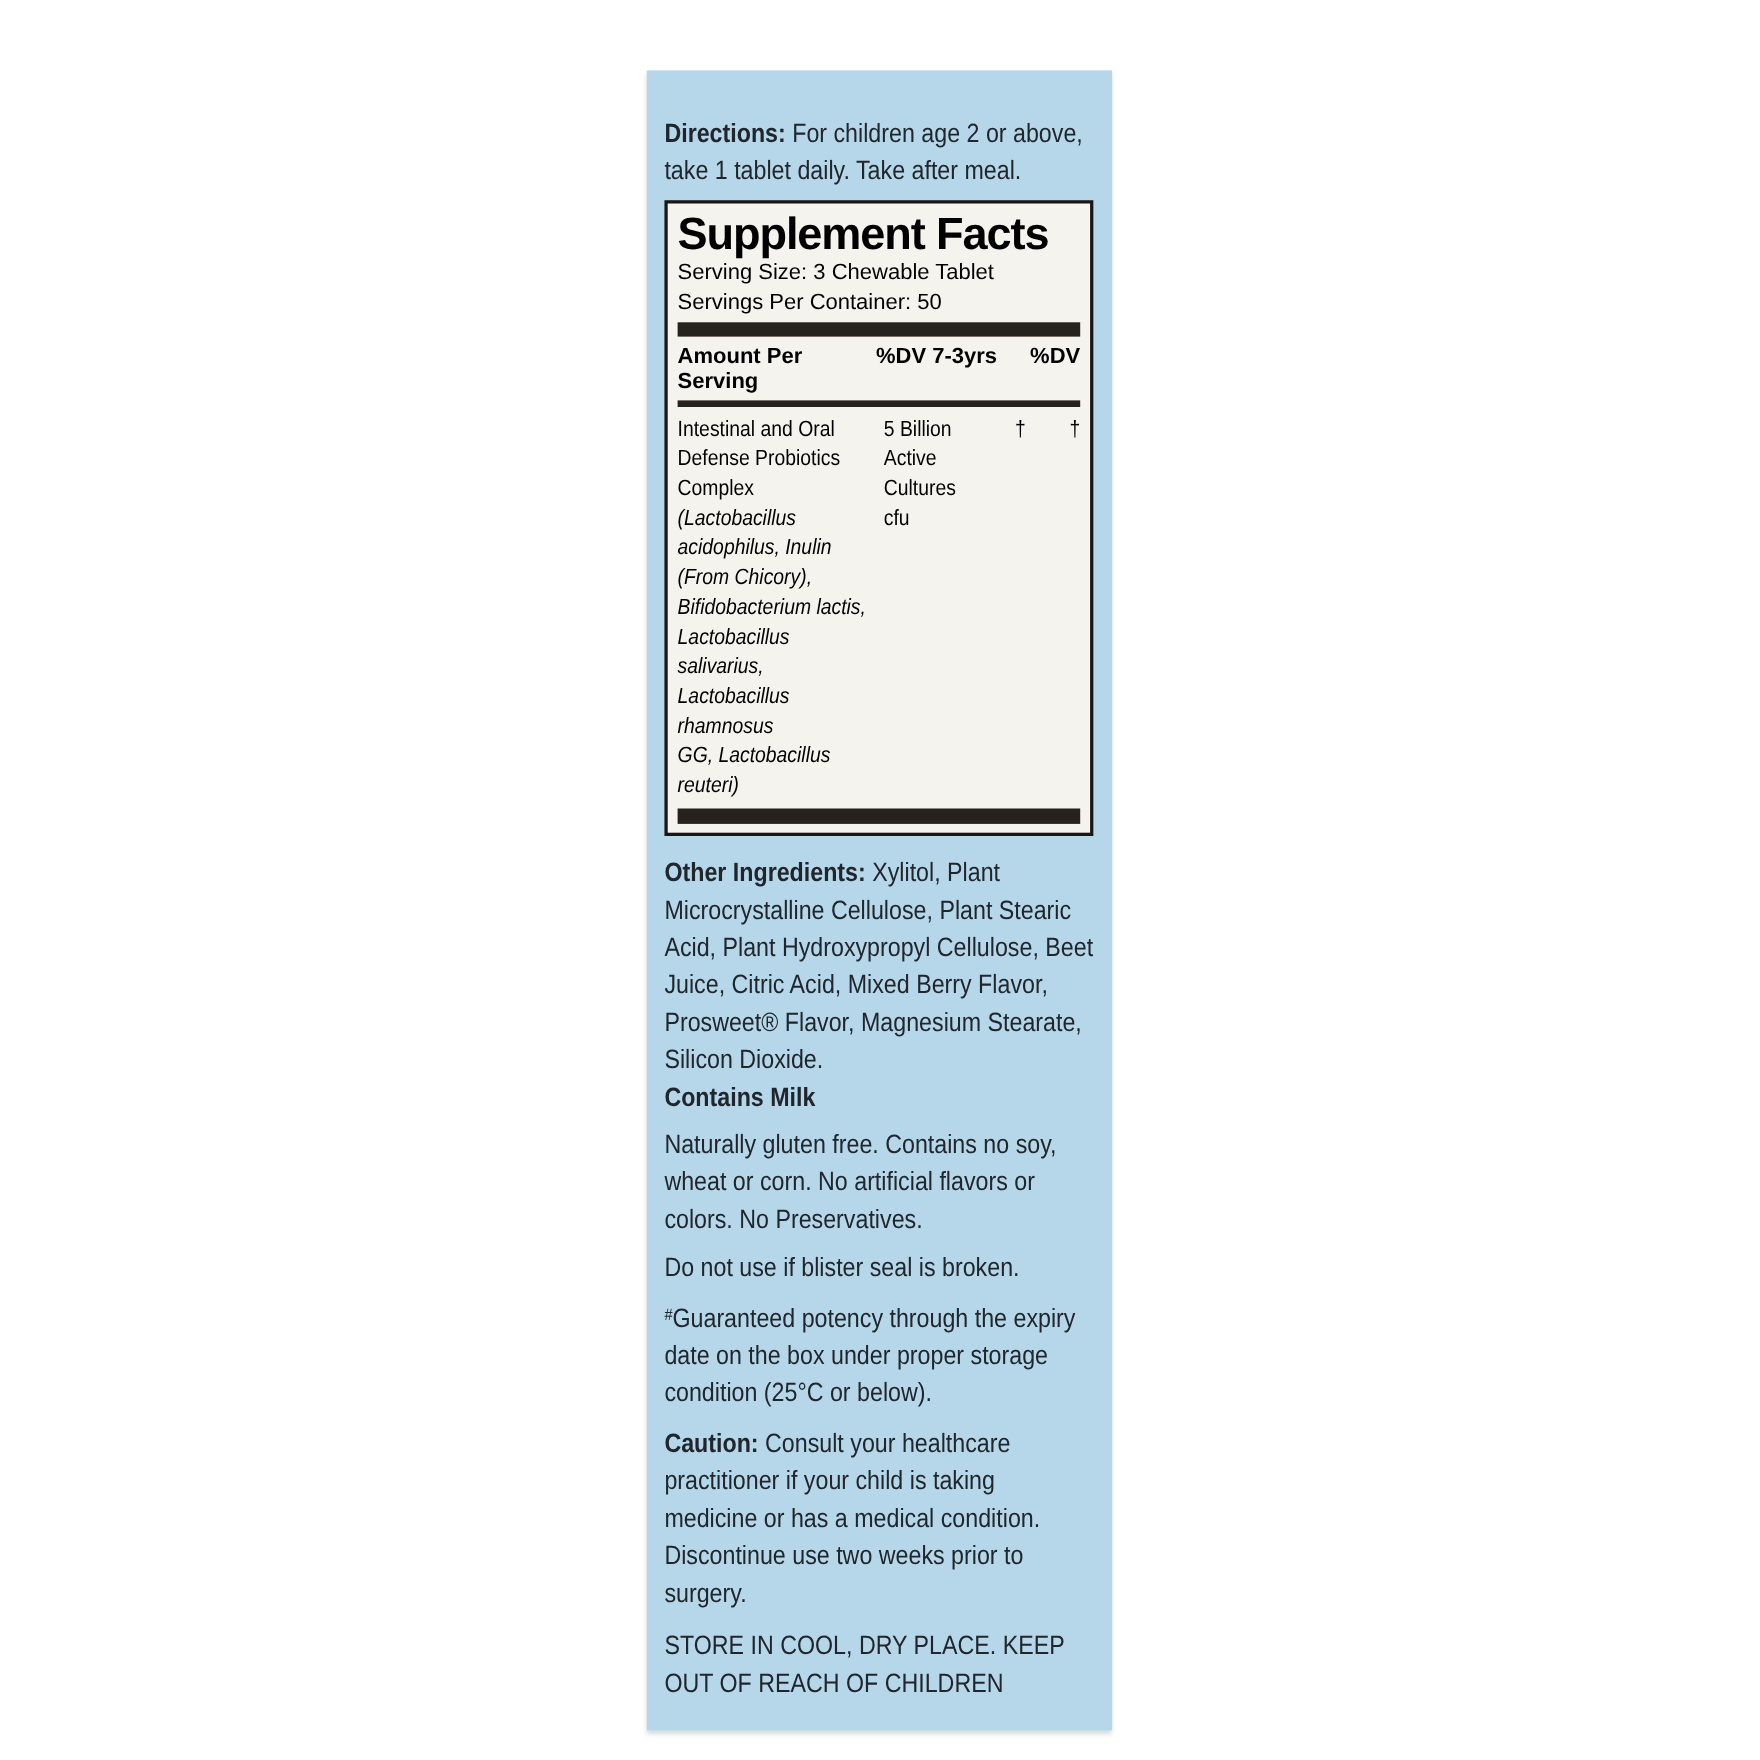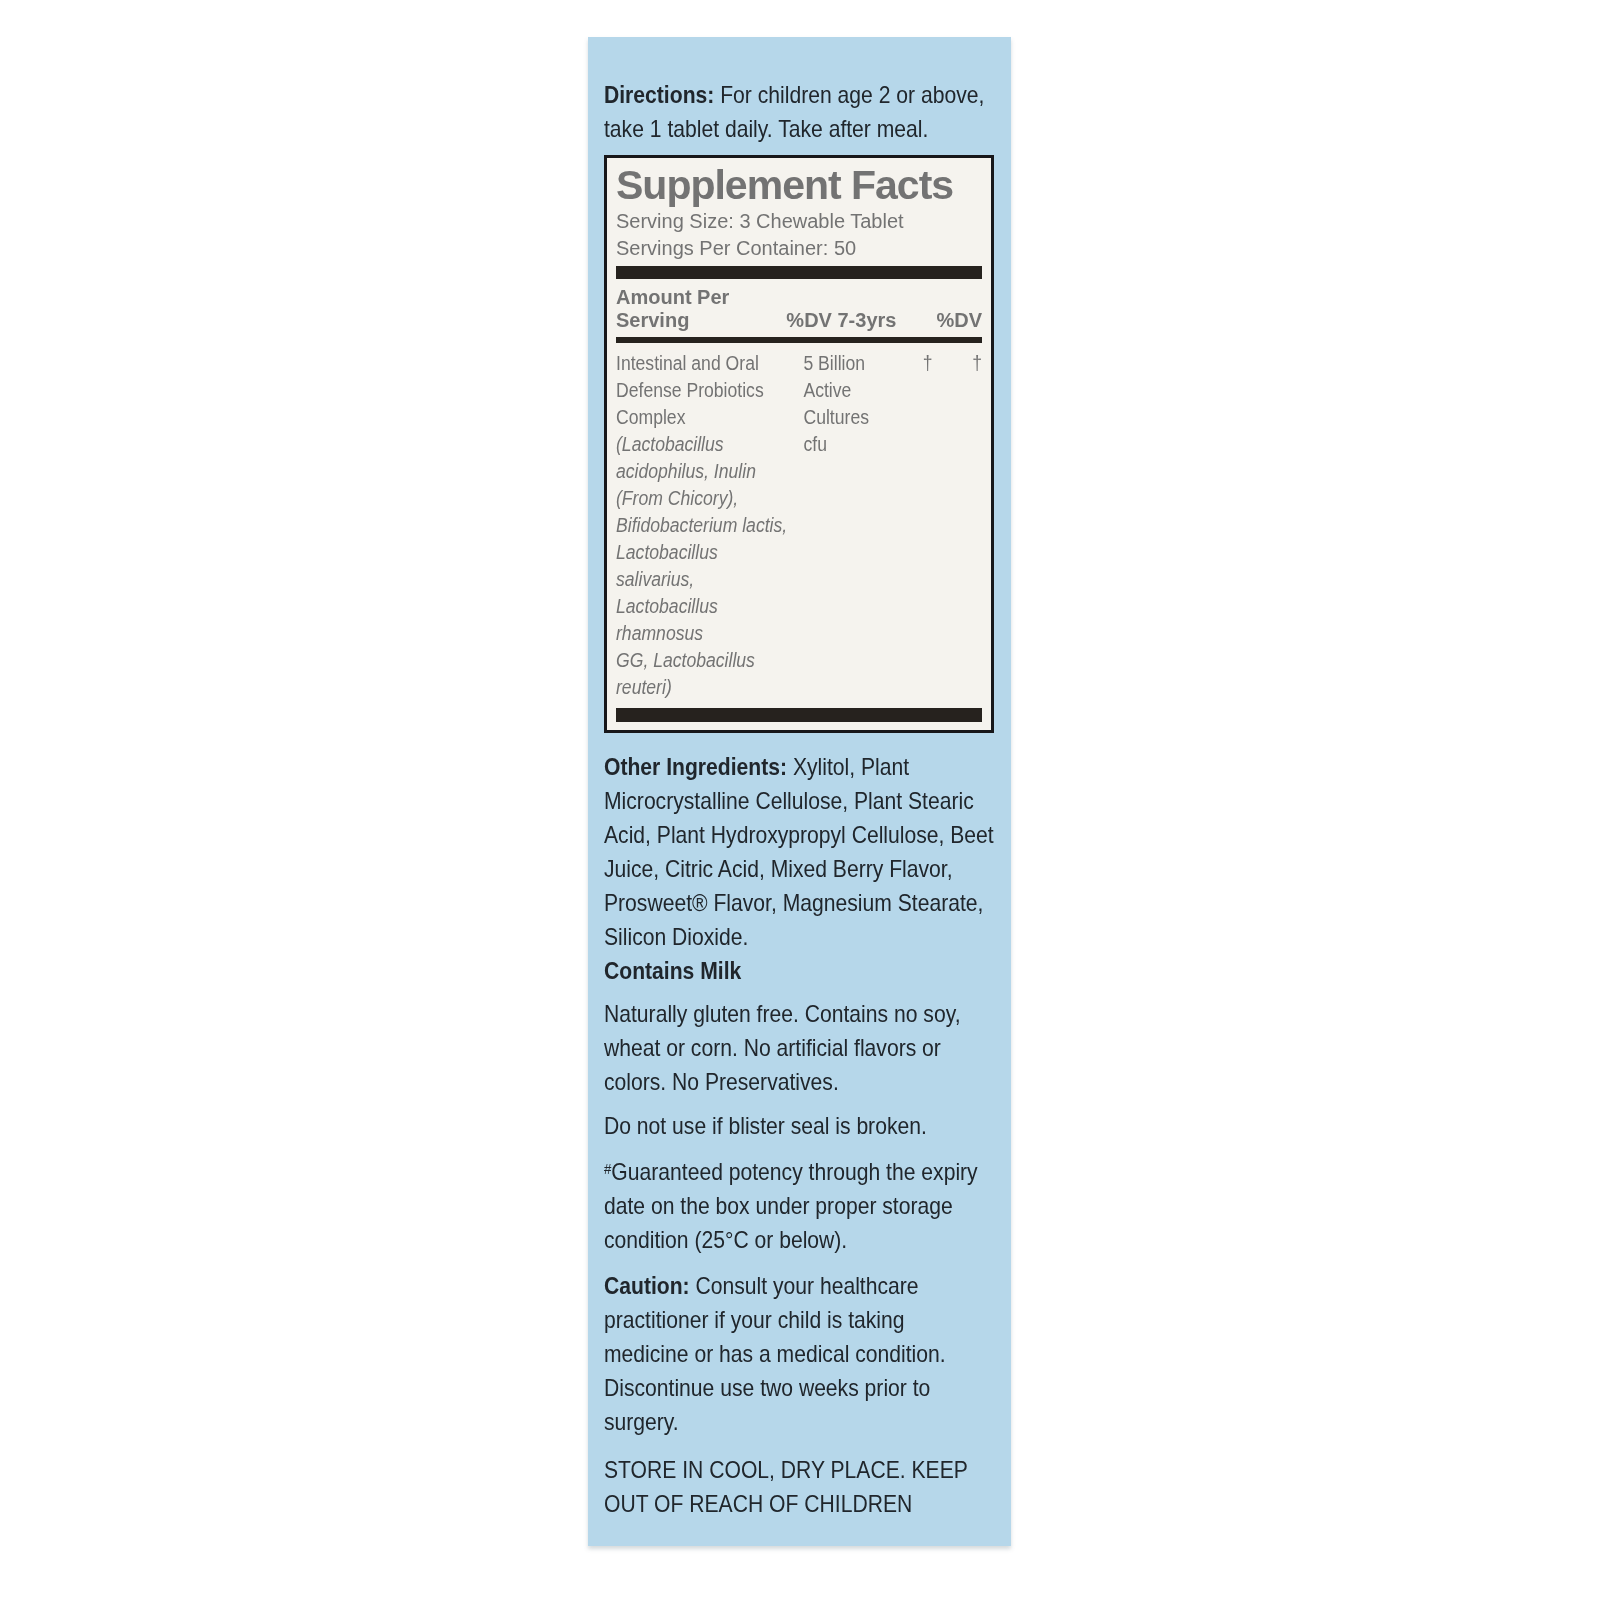--- a/index.html
+++ b/index.html
@@ -1,49 +1,49 @@
 <!DOCTYPE html>
 <html><head>
 <meta charset="utf-8">
 <style>
   * { margin:0; padding:0; box-sizing:border-box; }
   html,body { width:1600px; height:1600px; background:#ffffff; font-family:"Liberation Sans", sans-serif; }
   body { position:relative; }
 
   .panel {
-    position:absolute; left:588px; top:37px; width:423px; height:1509px;
+    position:absolute; left:588px; top:64px; width:423px; height:1509px;
     background:#b6d7ea; color:#20262c;
     padding:41px 13px 0 16px;
     box-shadow:0 3px 4px rgba(90,110,120,0.25);
   }
 
   
   .cond { width:443px; transform:scaleX(0.88); transform-origin:0 0; }
 
   .p { font-size:24px; line-height:34px; margin:0 0 9px 0; }
   .b { font-weight:700; }
   .mb10 { margin-bottom:10px; }
   .mb12 { margin-bottom:12px; }
   .mb14 { margin-bottom:14px; }
   .contains { font-size:24px; line-height:34px; font-weight:700; margin:0 0 9px 0; }
   sup.hash { font-size:15px; vertical-align:6px; }
 
   
   .sf-box {
     width:390px; margin:8px 0 17px 0;
     background:#f5f3ee; border:3px solid #17171a;
-    padding:5px 9px 8px 9px; color:#737373;
+    padding:5px 9px 8px 9px; color:#000000;
   }
   .sf-title { font-size:41px; line-height:45px; font-weight:700; letter-spacing:-1px; white-space:nowrap; }
   .sf-meta { font-size:20px; line-height:27px; }
   .sf-meta:first-of-type { margin-top:4px; }
   .bar-thick { height:13px; background:#26221e; margin-top:4px; }
   .bar-thin  { height:6px;  background:#26221e; }
   .bar-bottom{ height:14px; background:#26221e; margin-top:7px; }
-  .sf-header { display:flex; align-items:flex-end; font-weight:700; font-size:20px; padding:7px 0 5px 0;gap:10px; }
+  .sf-header { display:flex; align-items:flex-start; font-weight:700; font-size:20px; padding:7px 0 5px 0; }
   .sf-header .h1 { flex:1; }
   .sf-header .h3 { margin-left:30px; }
   .sfcond { width:416px; transform:scaleX(0.88); transform-origin:0 0; }
   .sf-row { display:flex; padding-top:7px; font-size:20px; line-height:27px; }
   .c-name { width:207px; margin-right:6px; }
   .c-amt  { width:105px; }
   .c-dv1  { width:72px; text-align:center; }
   .c-dv2  { flex:1; text-align:right; }
   .it { font-style:italic; }
   .prelines { white-space:pre-line; }

